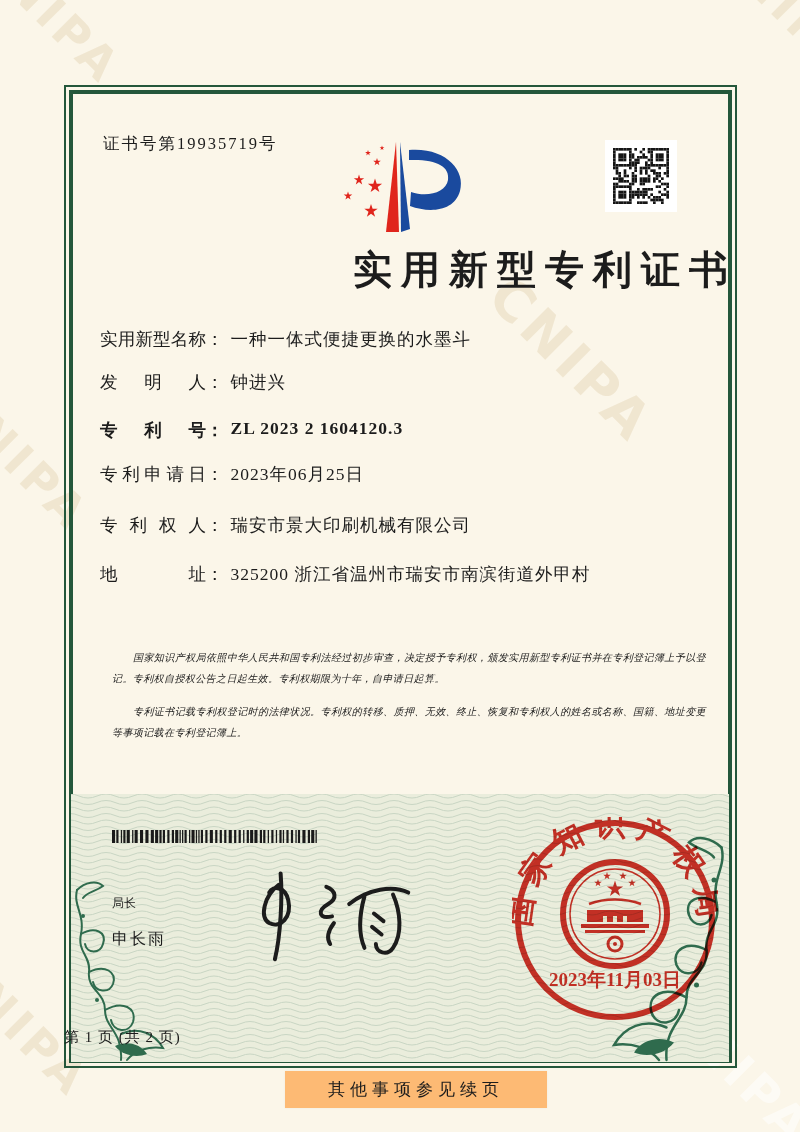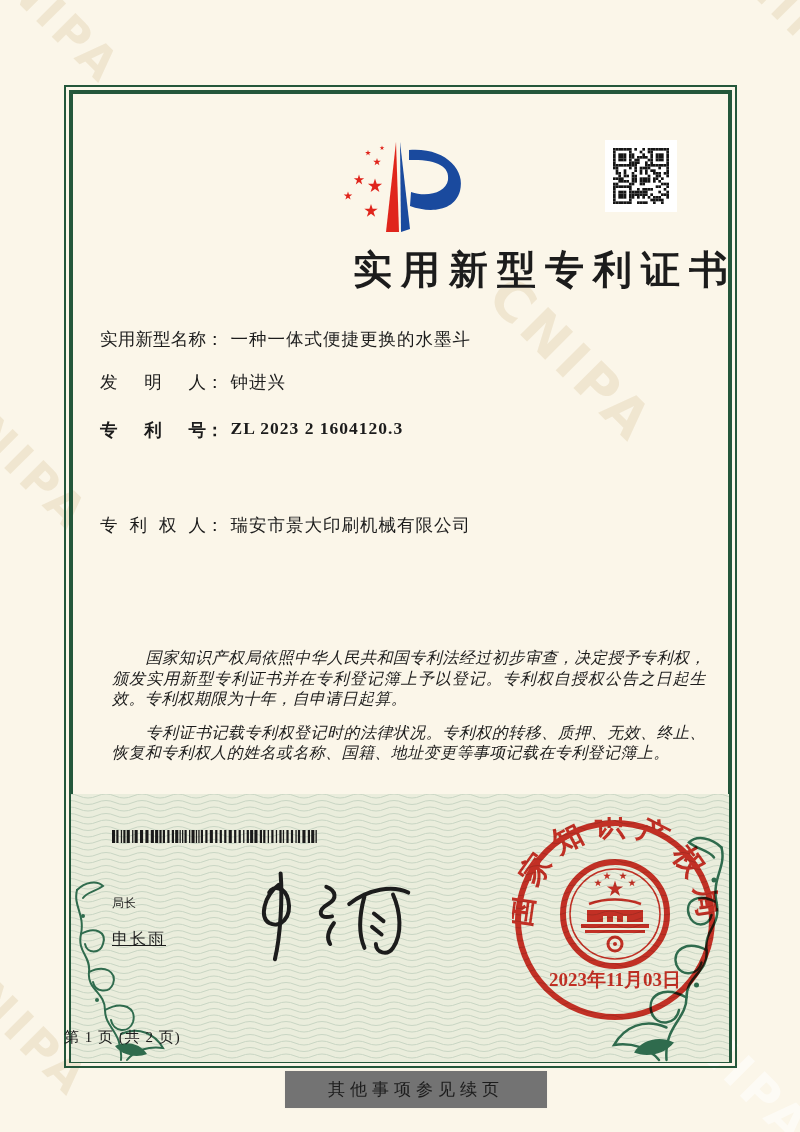--- a/index.html
+++ b/index.html
@@ -30,37 +30,37 @@
   .field-row{position:absolute; left:100px; height:24px; font-size:17.5px; white-space:nowrap;}
   .field-label{
     display:inline-block; width:106px; text-align:justify; text-align-last:justify;
     vertical-align:top;
   }
   .field-colon{display:inline-block; vertical-align:top;}
   .field-value{display:inline-block; margin-left:7px; letter-spacing:1px; vertical-align:top;}
   .field-group2{position:absolute; left:250px; top:0;}
   .paras{
     position:absolute; left:112px; top:648px; width:594px;
-    font-size:16px; line-height:20.6px; font-style:italic; letter-spacing:0.4px;
+    font-size:10px; line-height:20.6px; font-style:italic; letter-spacing:0.4px;
     text-align:justify;
   }
   .paras p{margin:0 0 13px 0; text-indent:2.1em;}
   .guilloche{position:absolute; left:71px; top:794px; width:658px; height:268px;}
   .barcode{position:absolute; left:112px; top:830px;}
   .sig-title{position:absolute; left:112px; top:895px; font-family:"Liberation Sans","DejaVu Sans",sans-serif; font-size:12px;}
-  .sig-name{position:absolute; left:112px; top:929px; font-family:"Liberation Sans","DejaVu Sans",sans-serif; font-size:16px; letter-spacing:2px;text-decoration:underline;}
+  .sig-name{position:absolute; left:112px; top:929px; font-family:"Liberation Sans","DejaVu Sans",sans-serif; font-size:16px; letter-spacing:2px;}
   .signature{position:absolute; left:238px; top:864px;}
   .seal{position:absolute; left:512px; top:817px; mix-blend-mode:multiply; opacity:0.95;}
   .page-info{
     position:absolute; left:64px; width:655px; top:1028px; text-align:left;
     font-size:15px; letter-spacing:1px;
   }
   .note-box{
     position:absolute; left:285px; top:1071px; width:262px; height:37px;
-    background:#737373; display:flex; align-items:center; justify-content:center;
+    background:#fdba74; display:flex; align-items:center; justify-content:center;
     font-size:17px; letter-spacing:5px; box-shadow:0 0 2px rgba(0,0,0,0.06);
   }
   .logo{position:absolute; left:330px; top:128px;}
   .qr{position:absolute; left:605px; top:140px;}
 </style>
 </head>
 <body>
 
 <div class="page">
 
@@ -130,20 +130,21 @@
         <path d="M50,240 C68,232 84,240 92,254 C78,252 64,256 56,266"></path>
         <path d="M6,96 C14,88 26,86 32,92 C24,98 16,98 12,104"></path>
         <path d="M44,252 C56,246 70,250 76,260 C66,264 52,262 44,252 Z" fill="#2f6b4d" stroke="none"></path>
         <circle cx="26" cy="206" r="2" fill="#2f6b4d" stroke="none"></circle>
         <circle cx="12" cy="122" r="2" fill="#2f6b4d" stroke="none"></circle>
       </g>
       <use href="#flourish-left" transform="translate(658,266) scale(-1.25,1.25) translate(0,-266)"></use>
     </g>
   </svg>
 
+  <div class="cert-number">证书号第19935719号</div>
 
   <svg class="logo" width="180" height="110" viewBox="0 0 180 110">
     <g id="logo-stars" fill="#e0251c">
         <polygon points="18.0,63.5 19.0,66.6 22.3,66.6 19.6,68.5 20.6,71.6 18.0,69.7 15.4,71.6 16.4,68.5 13.7,66.6 17.0,66.6"></polygon>
         <polygon points="29.0,46.5 30.2,50.3 34.2,50.3 31.0,52.6 32.2,56.4 29.0,54.1 25.8,56.4 27.0,52.6 23.8,50.3 27.8,50.3"></polygon>
         <polygon points="45.0,50.5 46.7,55.7 52.1,55.7 47.7,58.9 49.4,64.1 45.0,60.9 40.6,64.1 42.3,58.9 37.9,55.7 43.3,55.7"></polygon>
         <polygon points="41.0,76.0 42.6,80.8 47.7,80.8 43.5,83.8 45.1,88.7 41.0,85.7 36.9,88.7 38.5,83.8 34.3,80.8 39.4,80.8"></polygon>
         <polygon points="47.0,30.0 47.9,32.8 50.8,32.8 48.5,34.5 49.4,37.2 47.0,35.5 44.6,37.2 45.5,34.5 43.2,32.8 46.1,32.8"></polygon>
         <polygon points="38.0,22.0 38.7,24.1 40.9,24.1 39.1,25.4 39.8,27.4 38.0,26.1 36.2,27.4 36.9,25.4 35.1,24.1 37.3,24.1"></polygon>
         <polygon points="52.0,17.5 52.6,19.2 54.4,19.2 52.9,20.3 53.5,22.0 52.0,21.0 50.5,22.0 51.1,20.3 49.6,19.2 51.4,19.2"></polygon>
@@ -403,22 +404,28 @@
 
   <div class="field-row" style="top:327px;">
     <span class="field-label">实用新型名称</span><span class="field-colon">：</span><span class="field-value">一种一体式便捷更换的水墨斗</span>
   </div>
   <div class="field-row" style="top:370px;">
     <span class="field-label">发明人</span><span class="field-colon">：</span><span class="field-value">钟进兴</span>
   </div>
   <div class="field-row" style="top:418px;font-weight:bold;">
     <span class="field-label">专利号</span><span class="field-colon">：</span><span class="field-value">ZL 2023 2 1604120.3</span>
   </div>
+  <div class="field-row" style="top:462px;">
+    <span class="field-label">专利申请日</span><span class="field-colon">：</span><span class="field-value">2023年06月25日</span>
+  </div>
   <div class="field-row" style="top:513px;font-family:Liberation Mono, monospace;">
     <span class="field-label">专利权人</span><span class="field-colon">：</span><span class="field-value">瑞安市景大印刷机械有限公司</span>
+  </div>
+  <div class="field-row" style="top:562px;">
+    <span class="field-label">地址</span><span class="field-colon">：</span><span class="field-value">325200 浙江省温州市瑞安市南滨街道外甲村</span>
   </div>
 
   <div class="paras">
     <p>国家知识产权局依照中华人民共和国专利法经过初步审查，决定授予专利权，颁发实用新型专利证书并在专利登记簿上予以登记。专利权自授权公告之日起生效。专利权期限为十年，自申请日起算。</p>
     <p>专利证书记载专利权登记时的法律状况。专利权的转移、质押、无效、终止、恢复和专利权人的姓名或名称、国籍、地址变更等事项记载在专利登记簿上。</p>
   </div>
 
   <svg class="barcode" width="206" height="13" viewBox="0 0 206 13">
     <g id="barcode-bars" fill="#1a1a1a">
         <rect x="0.00" y="0" width="3.10" height="13"></rect>

